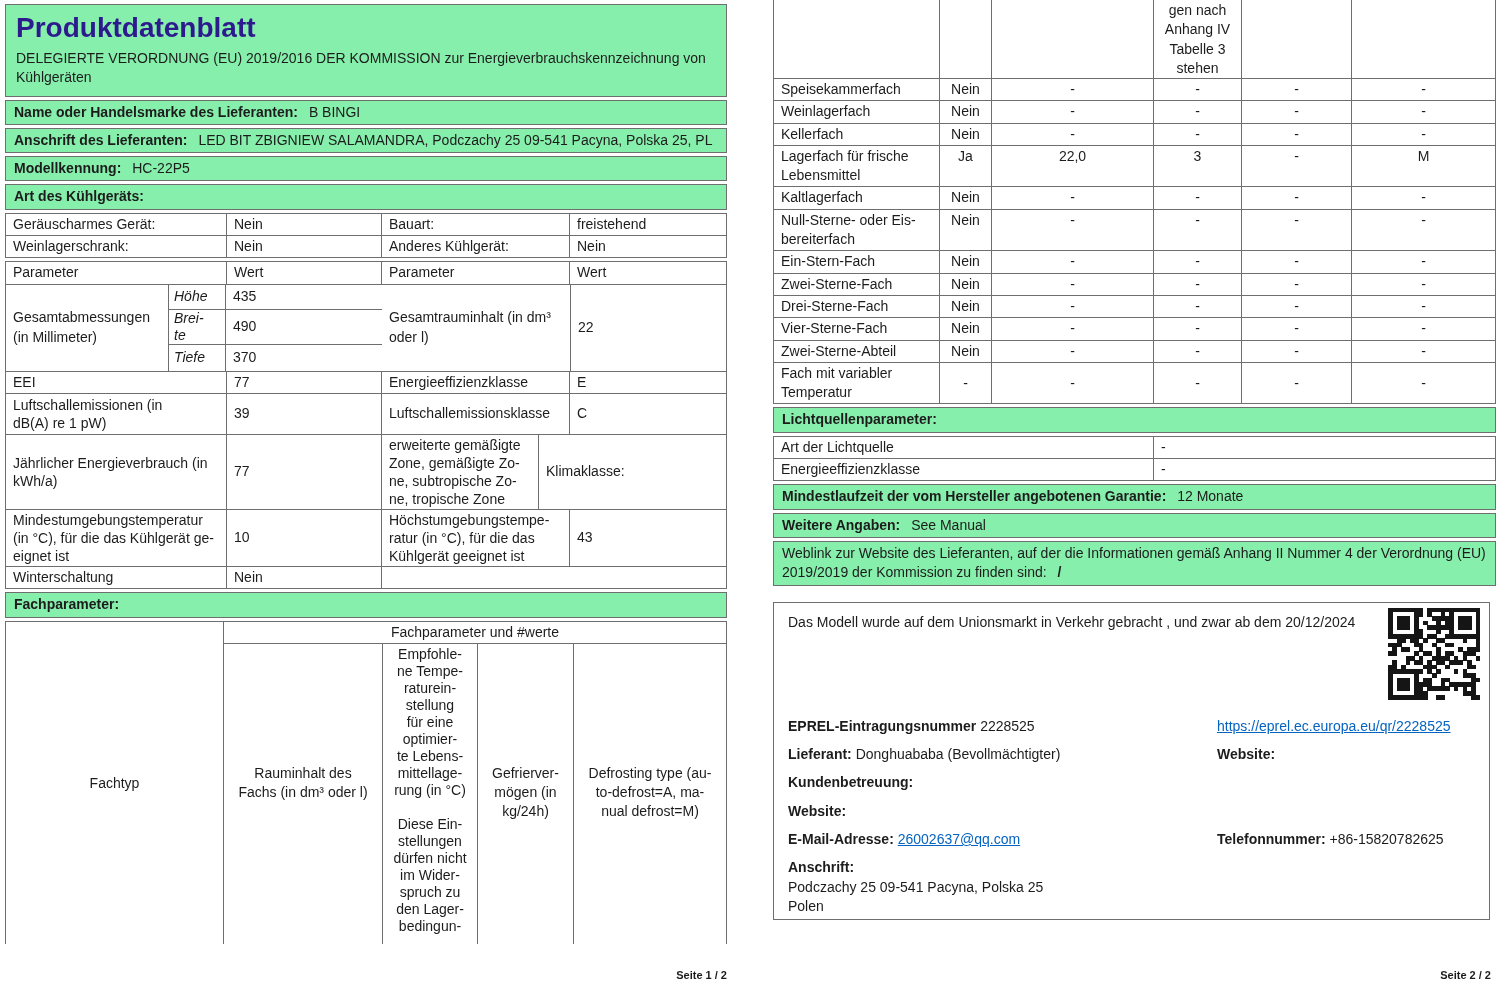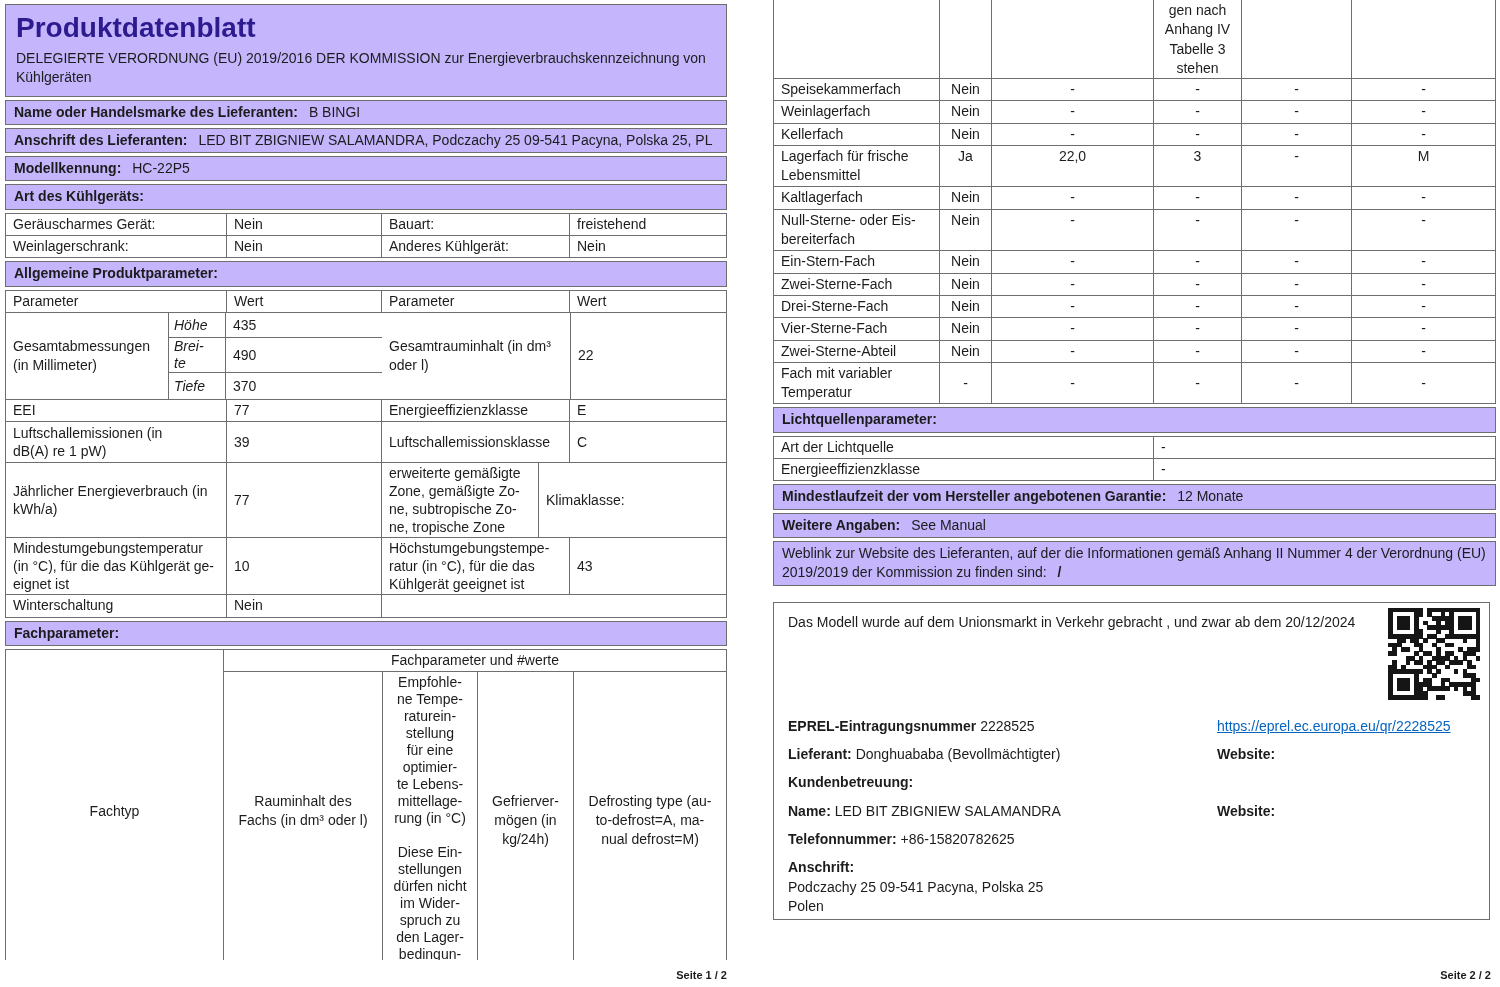--- a/index.html
+++ b/index.html
@@ -8,21 +8,21 @@
     background:#ffffff;color:#1c1c1c;
     font-family:"Liberation Sans", sans-serif;
     font-size:14px;line-height:19.3px;
   }
   .page{position:absolute;background:#fff;}
   #page1{left:5px;top:4px;width:722px;height:956px;overflow:hidden;}
   #page2{left:773px;top:0;width:723px;}
   .b{font-weight:bold;}
   [data-bind]{white-space:pre-line;}
   
-  .box{border:1px solid #6e6e6e;padding:2px 8px;margin-top:3px;background:#c4b5fd;}
+  .box{border:1px solid #6e6e6e;padding:2px 8px;margin-top:3px;background:#86efac;}
   .kv .v{margin-left:7px;}
   
   .title-box{padding:6px 10px 8px 10px;margin-top:0;}
   .doc-title{font-size:28px;line-height:34px;font-weight:bold;color:#2d1b8e;}
   .doc-subtitle{margin-top:4px;}
   
   .tbl{border:1px solid #6e6e6e;margin-top:3px;}
   .tr{display:flex;min-height:21px;}
   .tr + .tr{border-top:1px solid #6e6e6e;}
   .td{padding:1px 7px;box-sizing:border-box;}
@@ -102,21 +102,20 @@
       <div class="td flex1" data-bind="p1.type_rows.0.v2">freistehend</div>
     </div>
     <div class="tr">
       <div class="td" style="width:220px" data-bind="p1.type_rows.1.l1">Weinlagerschrank:</div>
       <div class="td" style="width:155px" data-bind="p1.type_rows.1.v1">Nein</div>
       <div class="td" style="width:188px" data-bind="p1.type_rows.1.l2">Anderes Kühlgerät:</div>
       <div class="td flex1" data-bind="p1.type_rows.1.v2">Nein</div>
     </div>
   </div>
 
-  <div class="box b" data-bind="p1.section_general">Allgemeine Produktparameter:</div>
 
   <div class="tbl vc">
     <div class="tr">
       <div class="td" style="width:220px" data-bind="p1.hdr.p1">Parameter</div>
       <div class="td" style="width:155px" data-bind="p1.hdr.w1">Wert</div>
       <div class="td" style="width:188px" data-bind="p1.hdr.p2">Parameter</div>
       <div class="td flex1" data-bind="p1.hdr.w2">Wert</div>
     </div>
     <div class="tr">
       <div class="td" style="width:162px" data-bind="p1.dim.label">Gesamtabmessungen
@@ -634,30 +633,30 @@
       </div>
     </div>
 
     <div class="ibrow">
       <div class="ibl">
         <span class="b" data-bind="p2.box.kunden_label">Kundenbetreuung:</span>
       </div>
     </div>
 
     <div class="ibrow">
-      <div class="ibl">
-        <span class="b" data-bind="p2.box.name_label">Name:</span>
-        <span class="v" data-bind="p2.box.name_value">LED BIT ZBIGNIEW SALAMANDRA</span>
-      </div>
       <div class="ibr">
         <span class="b" data-bind="p2.box.website2_label">Website:</span>
       </div>
     </div>
 
     <div class="ibrow">
+      <div class="ibl">
+        <span class="b" data-bind="p2.box.email_label">E-Mail-Adresse:</span>
+        <a class="link v" data-bind="p2.box.email_value">26002637@qq.com</a>
+      </div>
       <div class="ibr">
         <span class="b" data-bind="p2.box.tel_label">Telefonnummer:</span>
         <span class="v" data-bind="p2.box.tel_value">+86-15820782625</span>
       </div>
     </div>
 
     <div>
       <div class="b" data-bind="p2.box.anschrift_label">Anschrift:</div>
       <div data-bind="p2.box.anschrift_line1">Podczachy 25 09-541 Pacyna, Polska 25</div>
       <div data-bind="p2.box.anschrift_line2">Polen</div>

